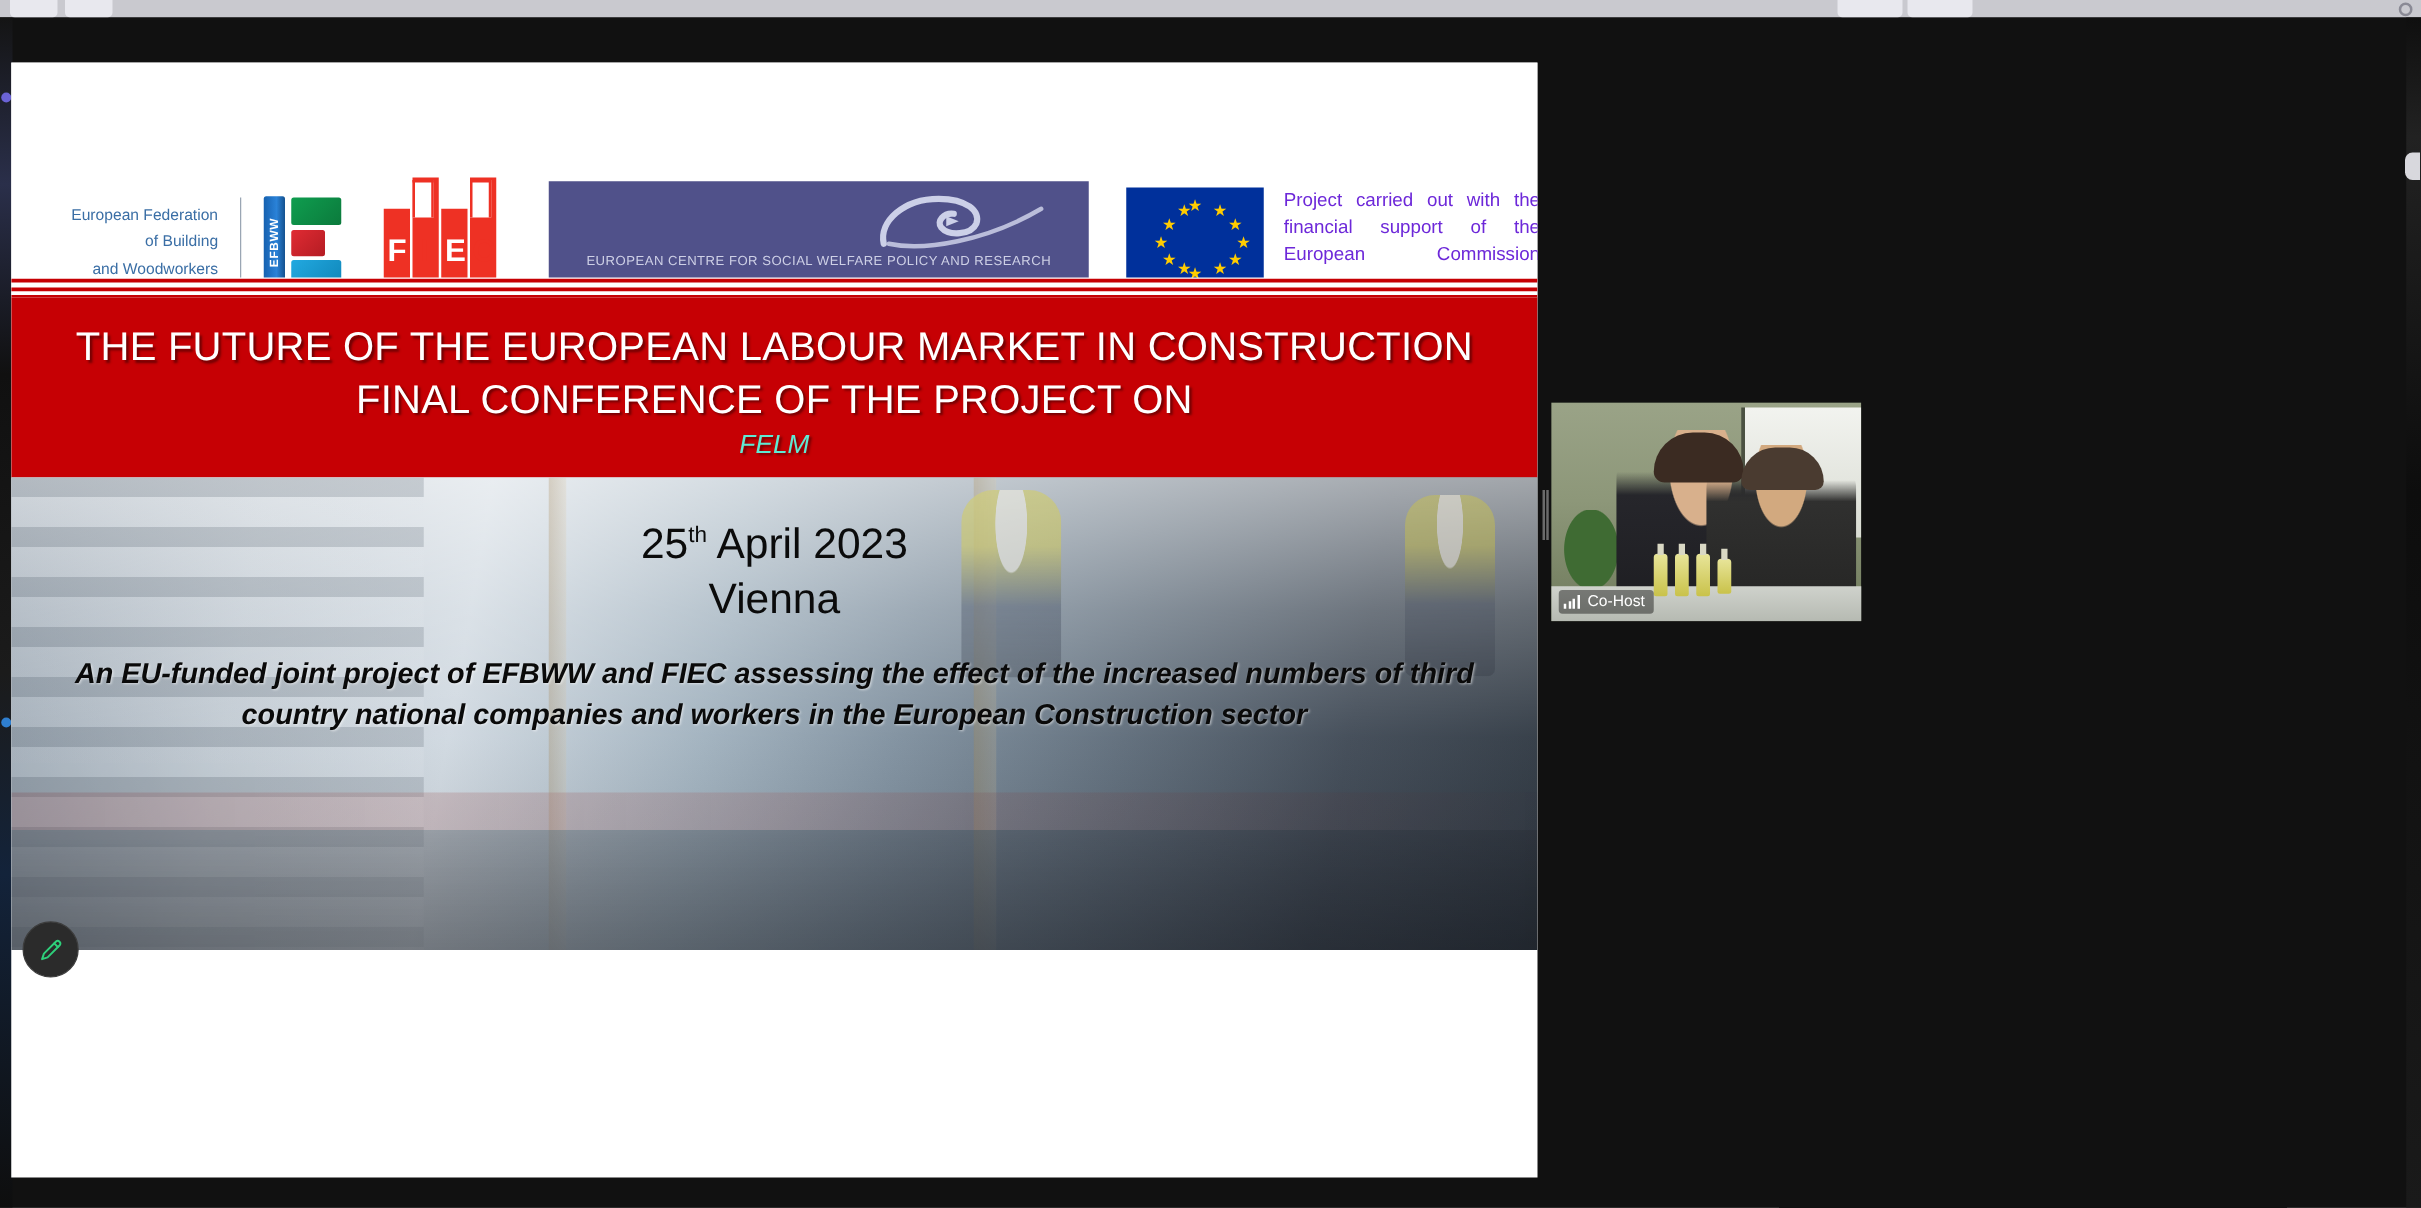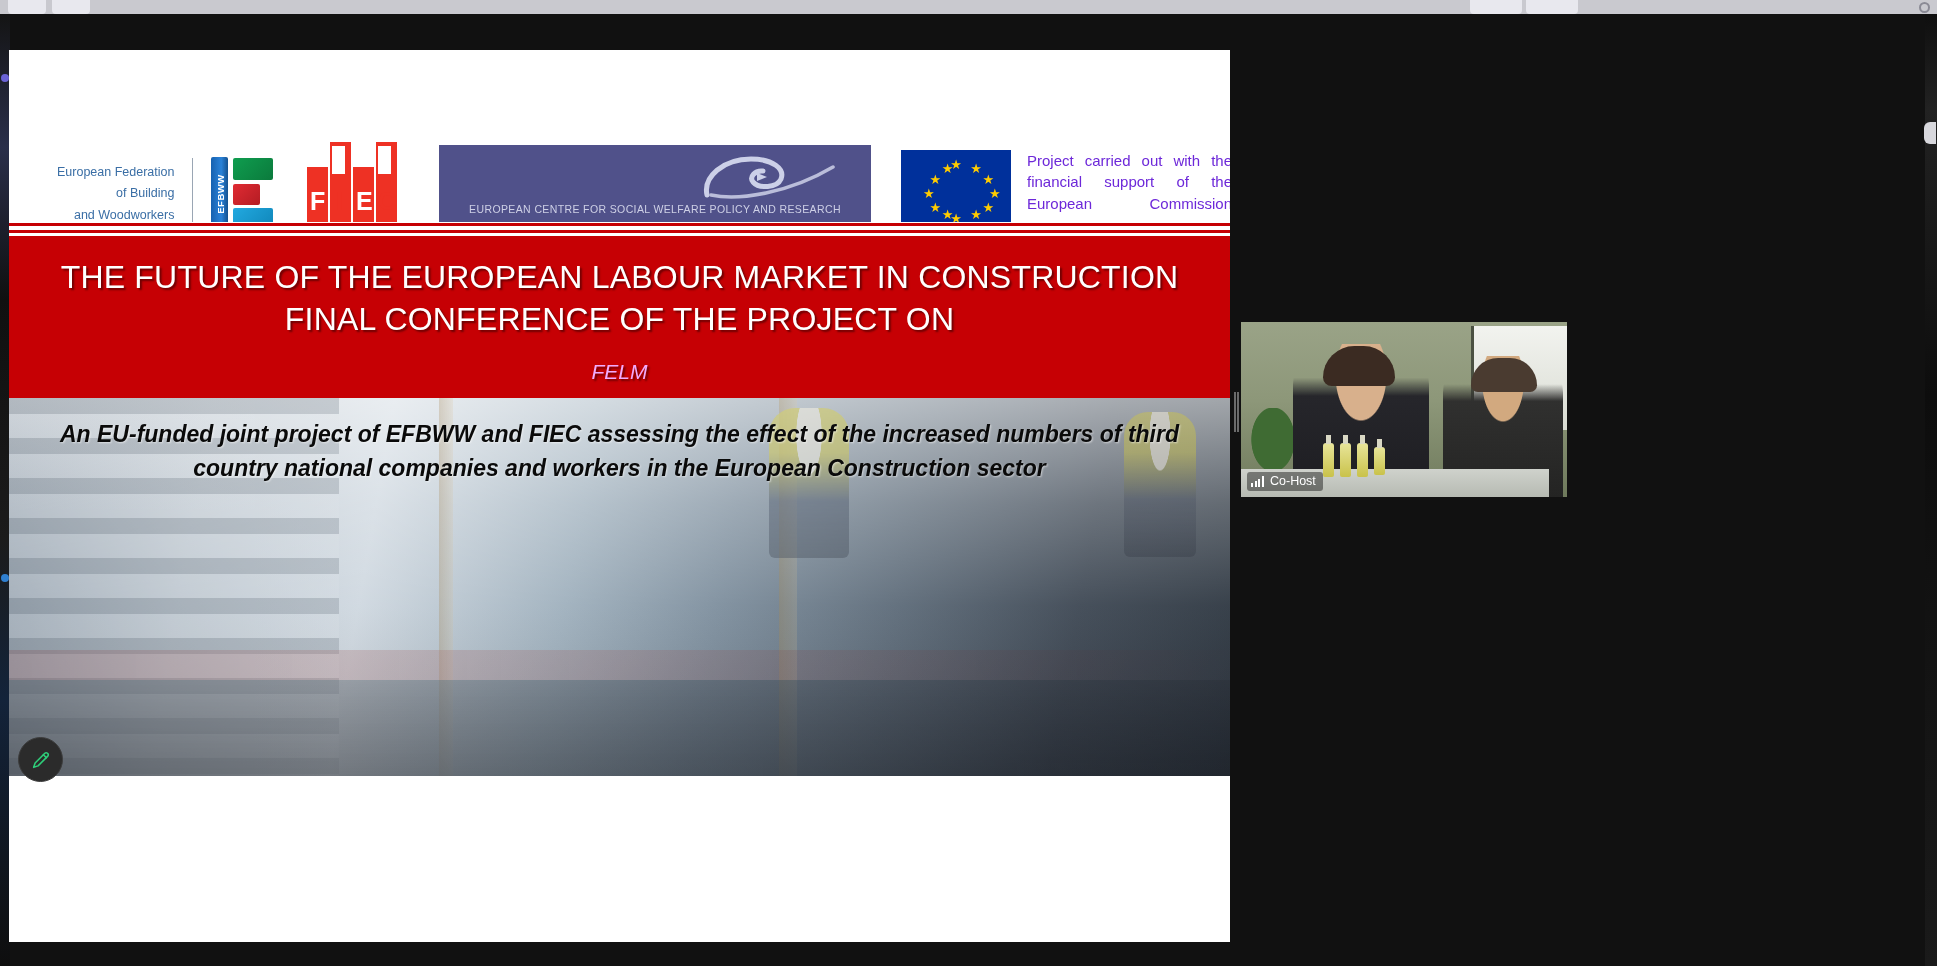--- a/index.html
+++ b/index.html
@@ -163,21 +163,21 @@
   #title-banner {
     background: #c60004; padding: 18px 0 14px; text-align: center;
     position: relative;
   }
   .title-line {
     color: #ffffff; font-size: 32px; line-height: 1.32; letter-spacing: .2px;
     font-family: "Liberation Sans", sans-serif;
     text-shadow: 2px 2px 2px rgba(0,0,0,.45);
   }
   #title-sub {
-    color: #f0abfc; font-size: 21px; font-style: italic; margin-top: 20px;
+    color: #5eead4; font-size: 21px; font-style: italic; margin-top: 4px;
     font-family: "Liberation Sans", sans-serif;
     text-shadow: 2px 2px 2px rgba(0,0,0,.45);
   }
 
   
   #slide-body {
     position: relative; height: 378px;
     background:
       linear-gradient(180deg, rgba(255,255,255,.55) 0%, rgba(255,255,255,.25) 28%, rgba(255,255,255,.05) 55%, rgba(0,0,0,.10) 100%),
       linear-gradient(100deg,#8d9aa7 0%,#b9c3cc 16%,#cfd8e0 30%,#9fb0bd 46%,#7d8e9d 58%,#5c6a78 72%,#3d4753 86%,#2b343e 100%);
@@ -229,21 +229,21 @@
 
   #subtitle {
     position: relative; margin: 20px 40px 0; text-align: center;
     font-style: italic; font-weight: bold; font-size: 23px; line-height: 1.45;
     color: #0a0a0a; font-family: "Liberation Sans", sans-serif;
     text-shadow: 1px 1px 2px rgba(255,255,255,.55);
   }
 
   
   #video-thumb {
-    position: absolute; left: 1241px; top: 322px; width: 326px; height: 175px;
+    position: absolute; left: 1241px; top: 322px; width: 248px; height: 175px;
     overflow: hidden; background: #2d3228;
   }
   #video-bg { position: absolute; inset: 0;
     background:
       linear-gradient(180deg,#9aa387 0%, #8d9779 45%, #6f7a5c 100%);
   }
   #video-window {
     position: absolute; right: 0; top: 4px; width: 96px; height: 104px;
     background: linear-gradient(180deg,#f2f3ef,#d9dcd3);
     border-left: 3px solid #4b5142;
@@ -412,20 +412,24 @@
     <div id="photo-texture">
       <div class="bandA"></div>
       <div class="railA"></div>
       <div class="railB"></div>
       <div class="worker1"></div>
       <div class="worker2"></div>
       <div class="beam"></div>
       <div class="dark-floor"></div>
     </div>
 
+    <div id="date-block">
+      <div id="date-line"><span>25</span><sup>th</sup><span> April 2023</span></div>
+      <div id="city-line">Vienna</div>
+    </div>
 
     <div id="subtitle">An EU-funded joint project of EFBWW and FIEC assessing the effect of the increased numbers of third country national companies and workers in the European Construction sector</div>
   </div>
 </div>
 
 <div id="drag-handle">
   <i></i>
     <i></i>
 </div>
 

